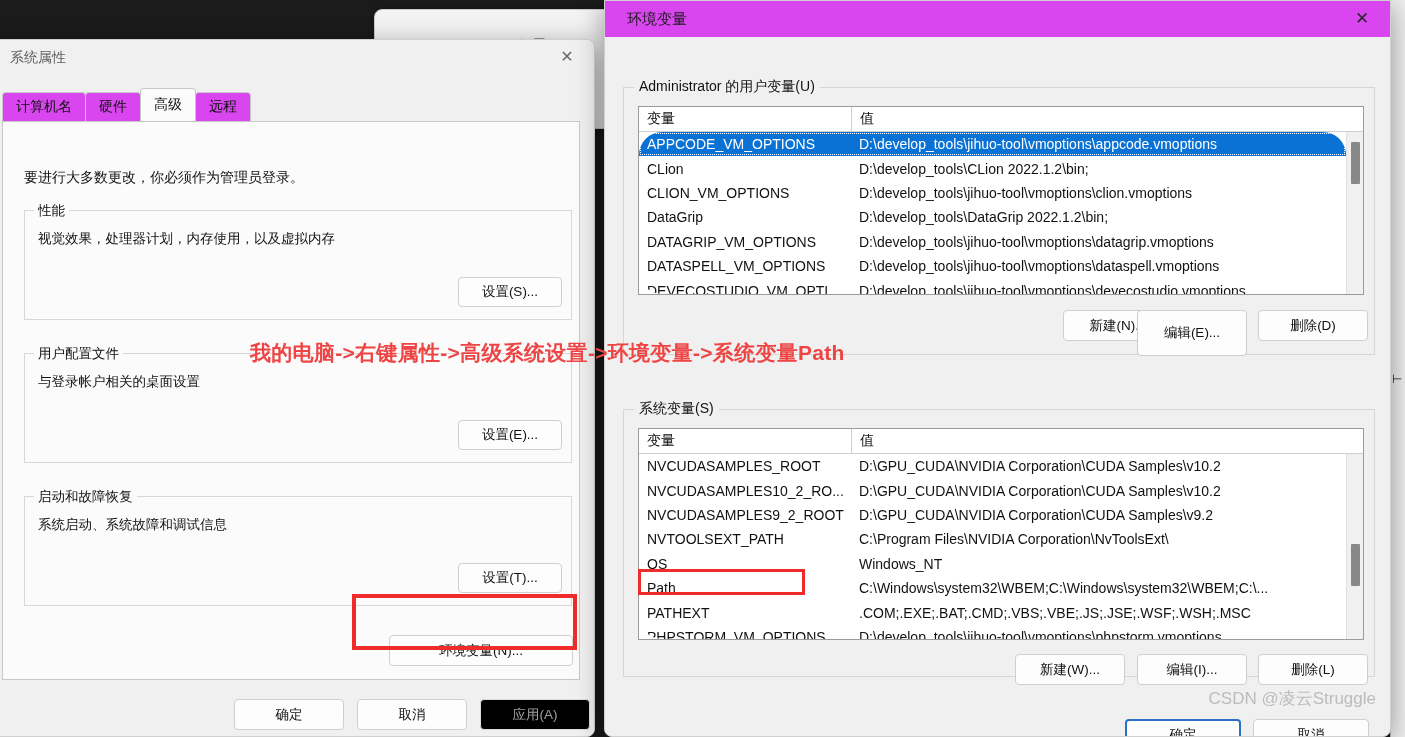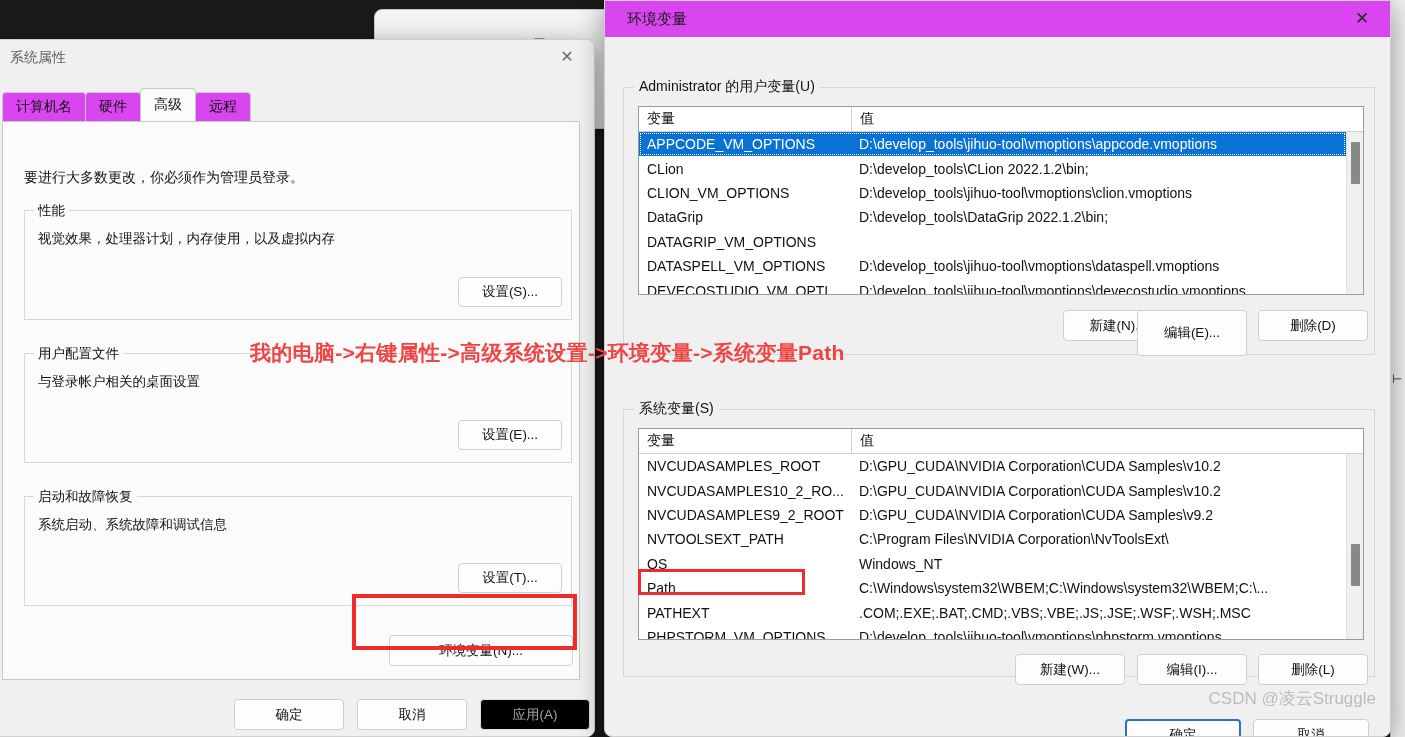--- a/index.html
+++ b/index.html
@@ -221,20 +221,21 @@
     display: flex; align-items: center;
     font-size: 14px; color: #111;
     padding-left: 8px;
   }
   .vt-head .th.col-name { left: 0; width: 213px; border-right: 1px solid #cfcfcf; text-align: center; }
   .vt-head .th.col-val { left: 213px; right: 0; }
 
   .vt-rows {
     position: absolute; left: 0; top: 25px; right: 17px; bottom: 0;
     overflow: hidden;
+    border-radius: 23px;
   }
   .vrow {
     position: relative;
     height: 24.4px;
     display: flex; align-items: center;
     font-size: 14px; color: #111;
     white-space: nowrap;
     cursor: default;
   }
   .vrow .c-name {
@@ -362,20 +363,21 @@
           <div class="vrow">
             <div class="c-name">CLION_VM_OPTIONS</div>
             <div class="c-val">D:\develop_tools\jihuo-tool\vmoptions\clion.vmoptions</div>
           </div>
           <div class="vrow">
             <div class="c-name">DataGrip</div>
             <div class="c-val">D:\develop_tools\DataGrip 2022.1.2\bin;</div>
           </div>
           <div class="vrow">
             <div class="c-name">DATAGRIP_VM_OPTIONS</div>
+            <div class="c-val">D:\develop_tools\jihuo-tool\vmoptions\datagrip.vmoptions</div>
           </div>
           <div class="vrow">
             <div class="c-name">DATASPELL_VM_OPTIONS</div>
             <div class="c-val">D:\develop_tools\jihuo-tool\vmoptions\dataspell.vmoptions</div>
           </div>
           <div class="vrow">
             <div class="c-name">DEVECOSTUDIO_VM_OPTI...</div>
             <div class="c-val">D:\develop_tools\jihuo-tool\vmoptions\devecostudio.vmoptions</div>
           </div>
 

